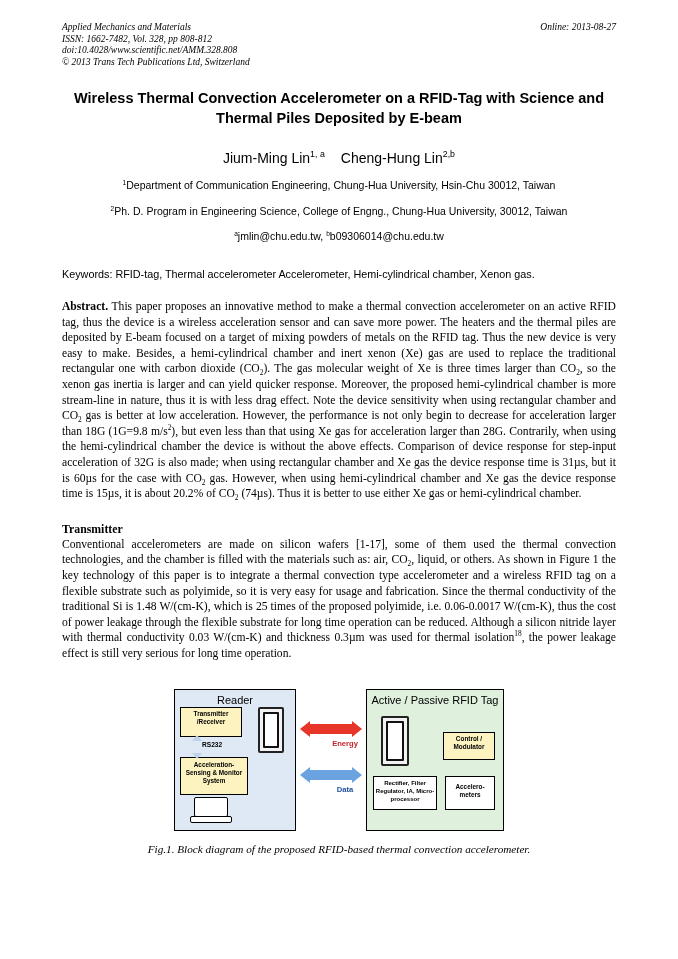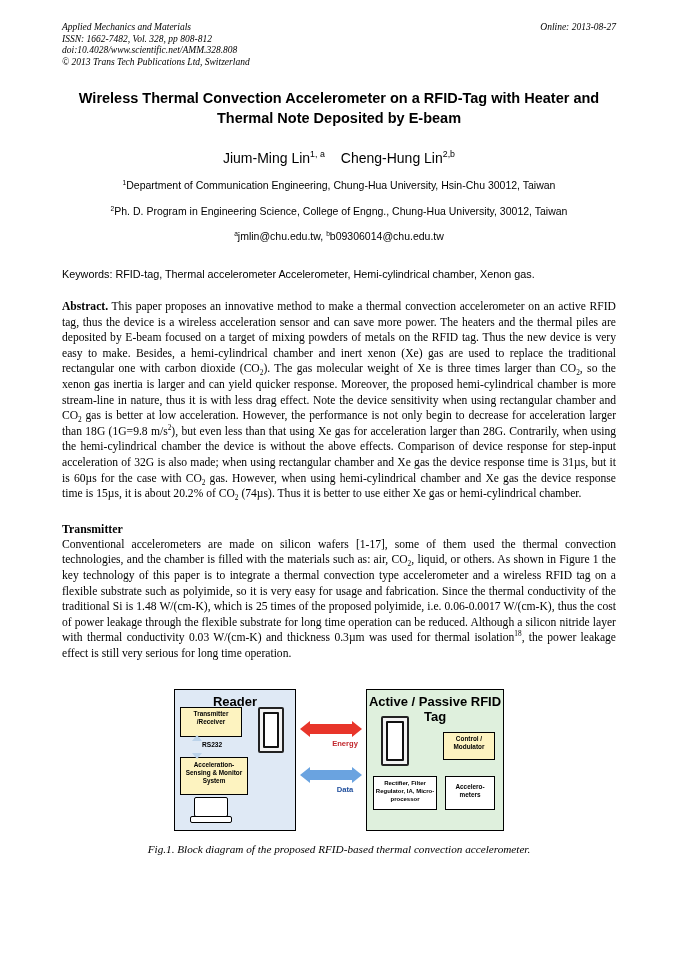--- a/index.html
+++ b/index.html
@@ -147,22 +147,22 @@
   }
   .rfid-box {
     left: 192px; top: 10px;
     width: 138px; height: 142px;
     background: #dff0dd;
   }
   .box-title {
     position: absolute;
     width: 100%;
     text-align: center;
-    font-size: 13px;
-    font-weight: bold;
+    font-size: 11px;
+    font-weight: normal;
     top: 4px;
   }
   .inner {
     position: absolute;
     box-sizing: border-box;
     border: 1px solid #000;
     font-size: 6.4px;
     text-align: center;
     line-height: 8px;
     padding: 2px 1px;
@@ -313,21 +313,21 @@
     <div class="header">
       <div class="header-left">
         <div>Applied Mechanics and Materials</div>
         <div>ISSN: 1662-7482, Vol. 328, pp 808-812</div>
         <div>doi:10.4028/www.scientific.net/AMM.328.808</div>
         <div>© 2013 Trans Tech Publications Ltd, Switzerland</div>
       </div>
       <div class="header-right">Online: 2013-08-27</div>
     </div>
 
-    <div class="title">Wireless Thermal Convection Accelerometer on a RFID-Tag with Heater and Thermal Note Deposited by E-beam</div>
+    <div class="title">Wireless Thermal Convection Accelerometer on a RFID-Tag with Science and Thermal Piles Deposited by E-beam</div>
 
     <div class="authors">
       <span>Jium-Ming Lin</span><sup>1, a</sup><span class="gap"></span><span>Cheng-Hung Lin</span><sup>2,b</sup>
     </div>
 
     <div class="affil">
       <sup>1</sup><span>Department of Communication Engineering, Chung-Hua University, Hsin-Chu 30012, Taiwan</span>
     </div>
     <div class="affil">
       <sup>2</sup><span>Ph. D. Program in Engineering Science, College of Engng., Chung-Hua University, 30012, Taiwan</span>

